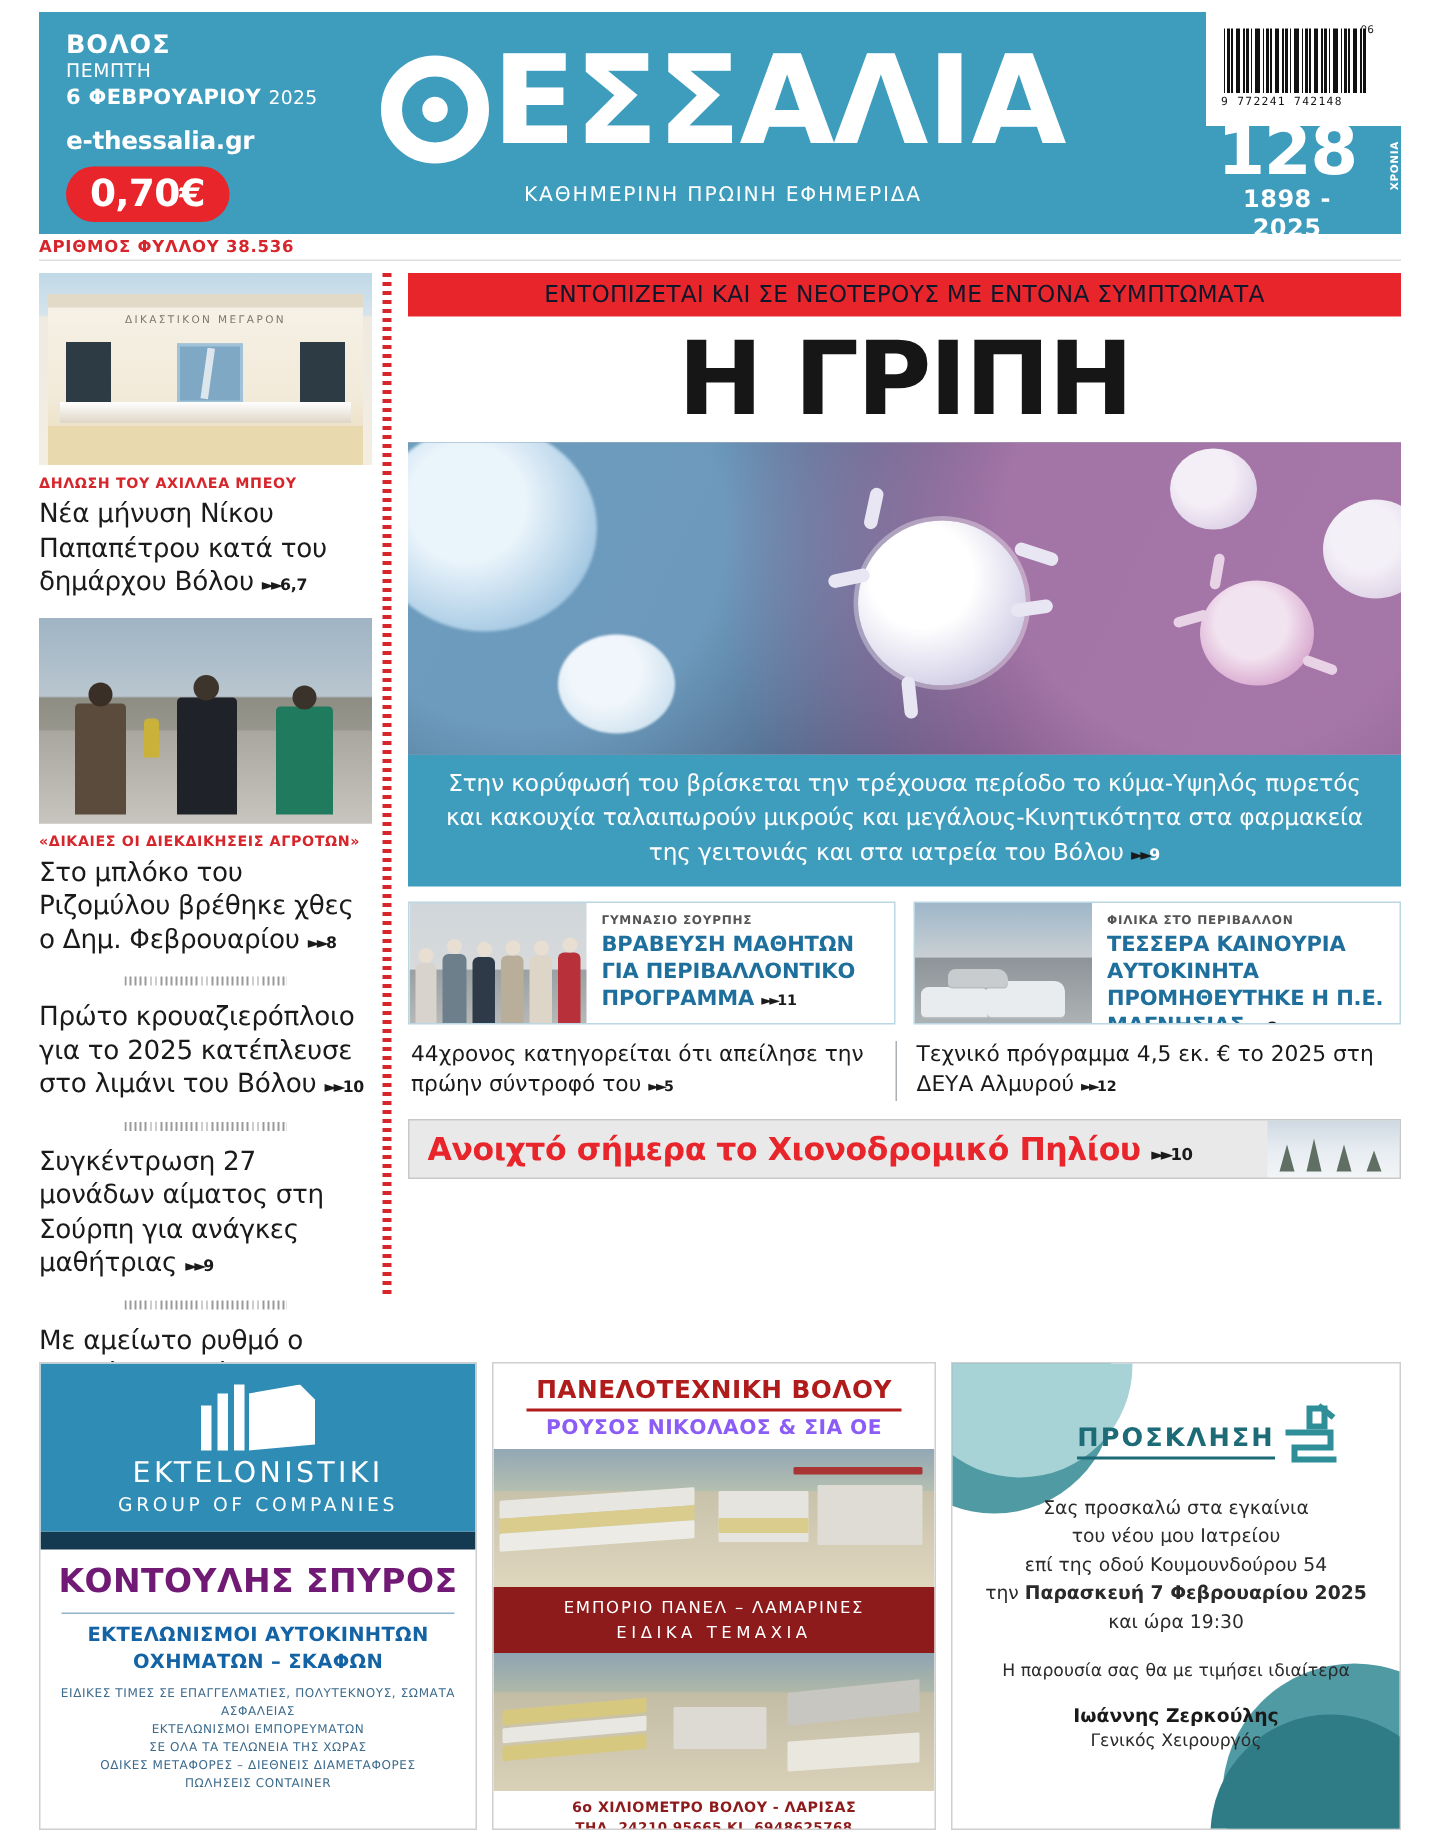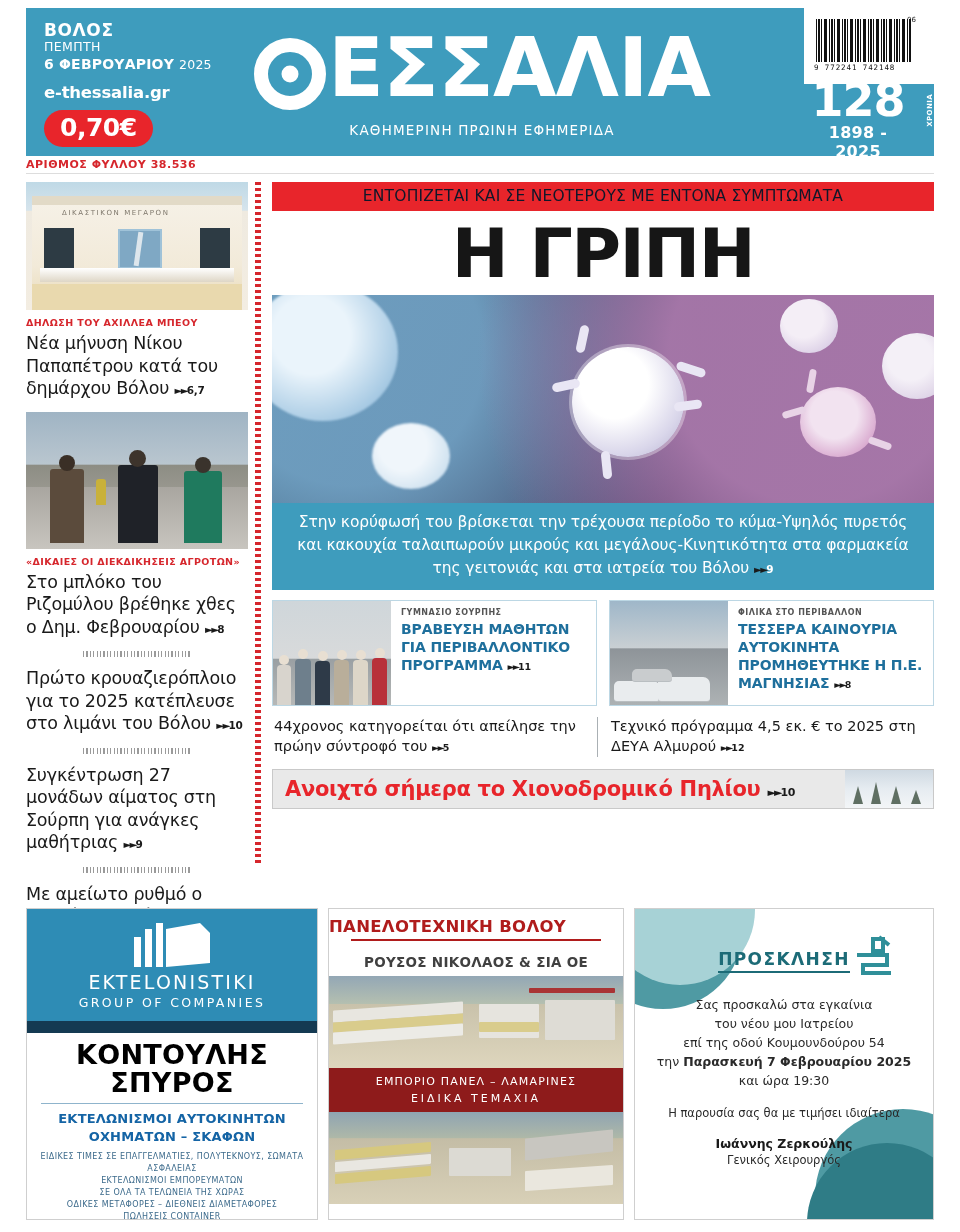--- a/index.html
+++ b/index.html
@@ -107,22 +107,22 @@
     background:
       linear-gradient(to bottom, #bfd9e6 0%, #d6e4ec 22%, #efeae0 23%, #f3ede2 100%);
   }
   .ch-body {
     position: absolute; left: 6px; top: 14px; width: 210px; height: 114px;
     background: linear-gradient(to bottom,#f6f1e7 0%,#f2ead9 60%,#e8d9b4 100%);
     border-top: 4px solid #e6dfd0;
   }
   .ch-cornice { position: absolute; left: 6px; top: 14px; width: 210px; height: 9px; background: #e2dac7; }
   .ch-text {
-    position: absolute; left: 0; top: 26px; width: 222px; text-align: left;
-    font-size: 7px; letter-spacing: 1.6px; color: #7d766a; line-height: 10px; padding-left: 36px;
+    position: absolute; left: 0; top: 26px; width: 222px; text-align: center;
+    font-size: 7px; letter-spacing: 1.6px; color: #7d766a; line-height: 10px;
   }
   .ch-door {
     position: absolute; left: 92px; top: 47px; width: 44px; height: 40px;
     background: #7fa8c4; border: 2px solid #9fc2d8;
   }
   .ch-win-l { position: absolute; left: 18px; top: 46px; width: 30px; height: 40px; background: #2d3b44; }
   .ch-win-r { position: absolute; right: 18px; top: 46px; width: 30px; height: 40px; background: #2d3b44; }
   .ch-awning {
     position: absolute; left: 14px; top: 86px; width: 194px; height: 14px;
     background: linear-gradient(#ffffff,#ded6c6);
@@ -229,21 +229,21 @@
   .caption {
     background: #3e9cbd; color: #fff; text-align: center;
     font-size: 15.5px; line-height: 23px; padding: 8px 22px 9px 22px;
     letter-spacing: -.1px;
   }
   .caption .pg { color: #fff; font-size: 10.5px; }
 
   
   .boxrow { display: flex; gap: 12px; margin-top: 10px; }
   .boxstory {
-    flex: 1; height: 106px; border: 1px solid #bcd7e4; display: flex; overflow: hidden; background: #fff;
+    flex: 1; height: 82px; border: 1px solid #bcd7e4; display: flex; overflow: hidden; background: #fff;
   }
   .bs-photo { width: 118px; height: 100%; position: relative; overflow: hidden; }
   .bsp-a { background: linear-gradient(to bottom,#cfd6da 0%,#d8dadb 55%,#9aa0a3 56%,#b6b8b7 100%); }
   .bsp-b { background: linear-gradient(to bottom,#9fb7c9 0%,#c9cfd3 45%,#8e9499 46%,#adb2b4 100%); }
   .people { position: absolute; bottom: 0; left: 0; width: 118px; height: 60px; }
   .pp { position: absolute; bottom: 0; border-radius: 4px 4px 0 0; }
   .pp.h { border-radius: 50%; }
   .cars { position: absolute; bottom: 4px; left: 4px; width: 110px; height: 34px; }
   .car { position: absolute; bottom: 0; height: 20px; border-radius: 5px 7px 3px 3px; background: #e9ecee; box-shadow: 0 1px 0 #b9bec1; }
   .bs-text { flex: 1; padding: 7px 8px 0 10px; }
@@ -296,37 +296,37 @@
     position: absolute; left: 0; top: 62px; width: 100%; text-align: center; color: #fff;
     font-size: 19px; letter-spacing: 2.2px;
   }
   .ad1-sub {
     position: absolute; left: 0; top: 86px; width: 100%; text-align: center; color: #fff;
     font-size: 12.5px; letter-spacing: 2.4px;
   }
   .ad1-band { height: 12px; background: #143a52; }
   .ad1-body { padding: 8px 10px 0 10px; text-align: center; }
   .ad1-h1 {
-    color: #000000; font-size: 27px; font-weight: bold; letter-spacing: .3px; line-height: 28px;
+    color: #701a75; font-size: 22px; font-weight: bold; letter-spacing: .3px; line-height: 28px;
   }
   .ad1-hr { height: 1px; background: #8fb4cc; margin: 6px 4px; }
   .ad1-h2 {
     color: #1464a5; font-size: 13px; font-weight: bold; line-height: 17.5px; letter-spacing: .2px;
   }
   .ad1-lines { margin-top: 6px; color: #3d6b8c; font-size: 8px; line-height: 12px; letter-spacing: .4px; }
 
   
   .ad2-h1 {
-    text-align: left; color: #b01c1c; font-size: 16.5px; font-weight: bold;
+    text-align: center; color: #b01c1c; font-size: 16.5px; font-weight: bold;
     letter-spacing: .3px; margin-top: 8px;
   }
   .ad2-rule { height: 1.5px; background: #b01c1c; margin: 3px 22px; }
   .ad2-h2 {
-    text-align: center; color: #404040; font-size: 13.5px; font-weight: bold;
-    letter-spacing: .3px; margin-top: 13px;
+    text-align: center; color: #8b5cf6; font-size: 13.5px; font-weight: bold;
+    letter-spacing: .3px; margin-top: 3px;
   }
   .ad2-img1 {
     margin-top: 6px; height: 92px; position: relative; overflow: hidden;
     background: linear-gradient(to bottom,#93a7b5 0%,#b4bfb0 30%,#c9c2ab 31%,#ded6bd 100%);
   }
   .panel { position: absolute; border-radius: 1px; }
   .ad2-band {
     height: 44px; background: #8e1b1b; color: #fff; text-align: center;
     padding-top: 7px;
   }
@@ -644,20 +644,25 @@
 
       <div class="ad2-img2">
         <div class="panel" style="left:6px;top:34px;width:96px;height:10px;background:#d6c87f;transform:skewY(-5deg);"></div>
         <div class="panel" style="left:6px;top:46px;width:96px;height:10px;background:#e9e7e1;transform:skewY(-5deg);"></div>
         <div class="panel" style="left:6px;top:58px;width:96px;height:10px;background:#d6c87f;transform:skewY(-5deg);"></div>
         <div class="panel" style="left:120px;top:36px;width:62px;height:28px;background:#dcdad3;"></div>
         <div class="panel" style="left:196px;top:22px;width:88px;height:22px;background:#c8c6c0;transform:skewY(-6deg);"></div>
         <div class="panel" style="left:196px;top:56px;width:88px;height:20px;background:#eae7de;transform:skewY(-4deg);"></div>
       </div>
 
+      <div class="ad2-foot">
+        <div class="ad2-f1">6ο ΧΙΛΙΟΜΕΤΡΟ ΒΟΛΟΥ - ΛΑΡΙΣΑΣ</div>
+        <div class="ad2-f2">ΤΗΛ. 24210 95665 ΚΙ. 6948625768</div>
+
+      </div>
     </div>
 
     <div class="ad ad3">
       <div class="ad3-blob1"></div>
       <div class="ad3-blob2"></div>
       <div class="ad3-blob3"></div>
       <div class="ad3-blob4"></div>
 
       <svg class="ad3-mark" viewBox="0 0 56 44">
         <path d="M30 4 L40 4 L40 16 L30 16 Z" fill="none" stroke="#2f8f99" stroke-width="4"></path>

